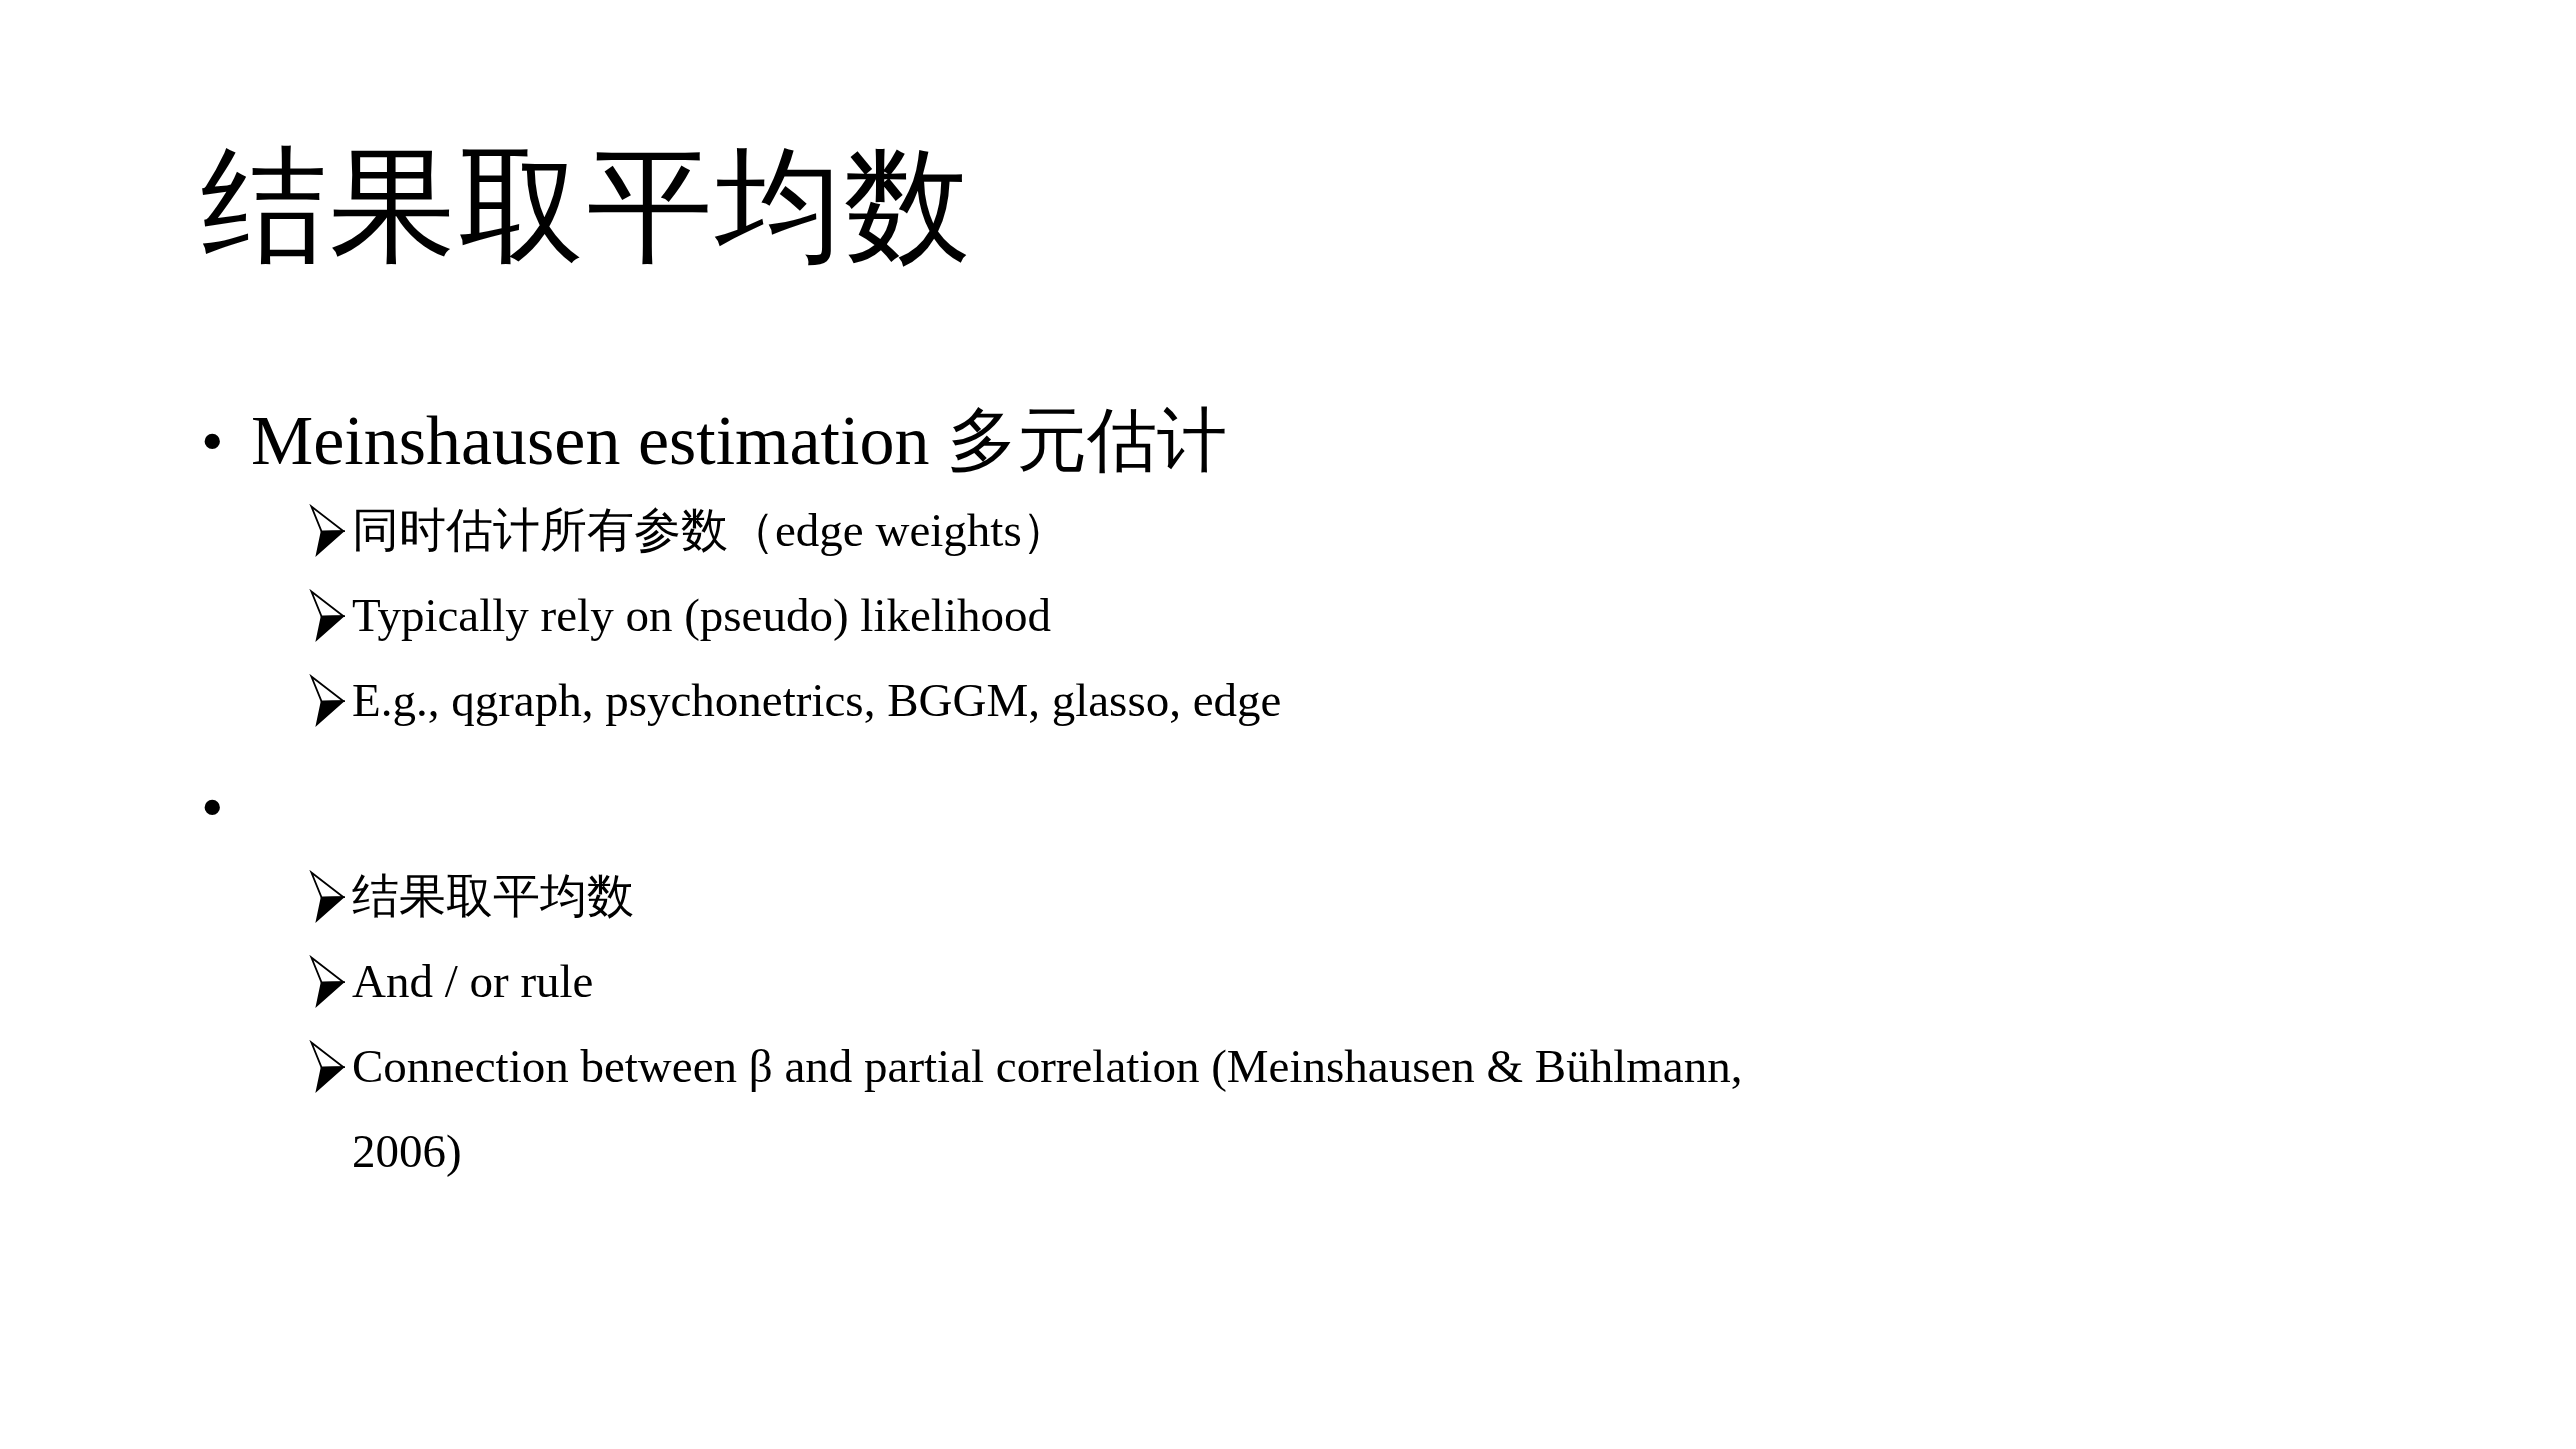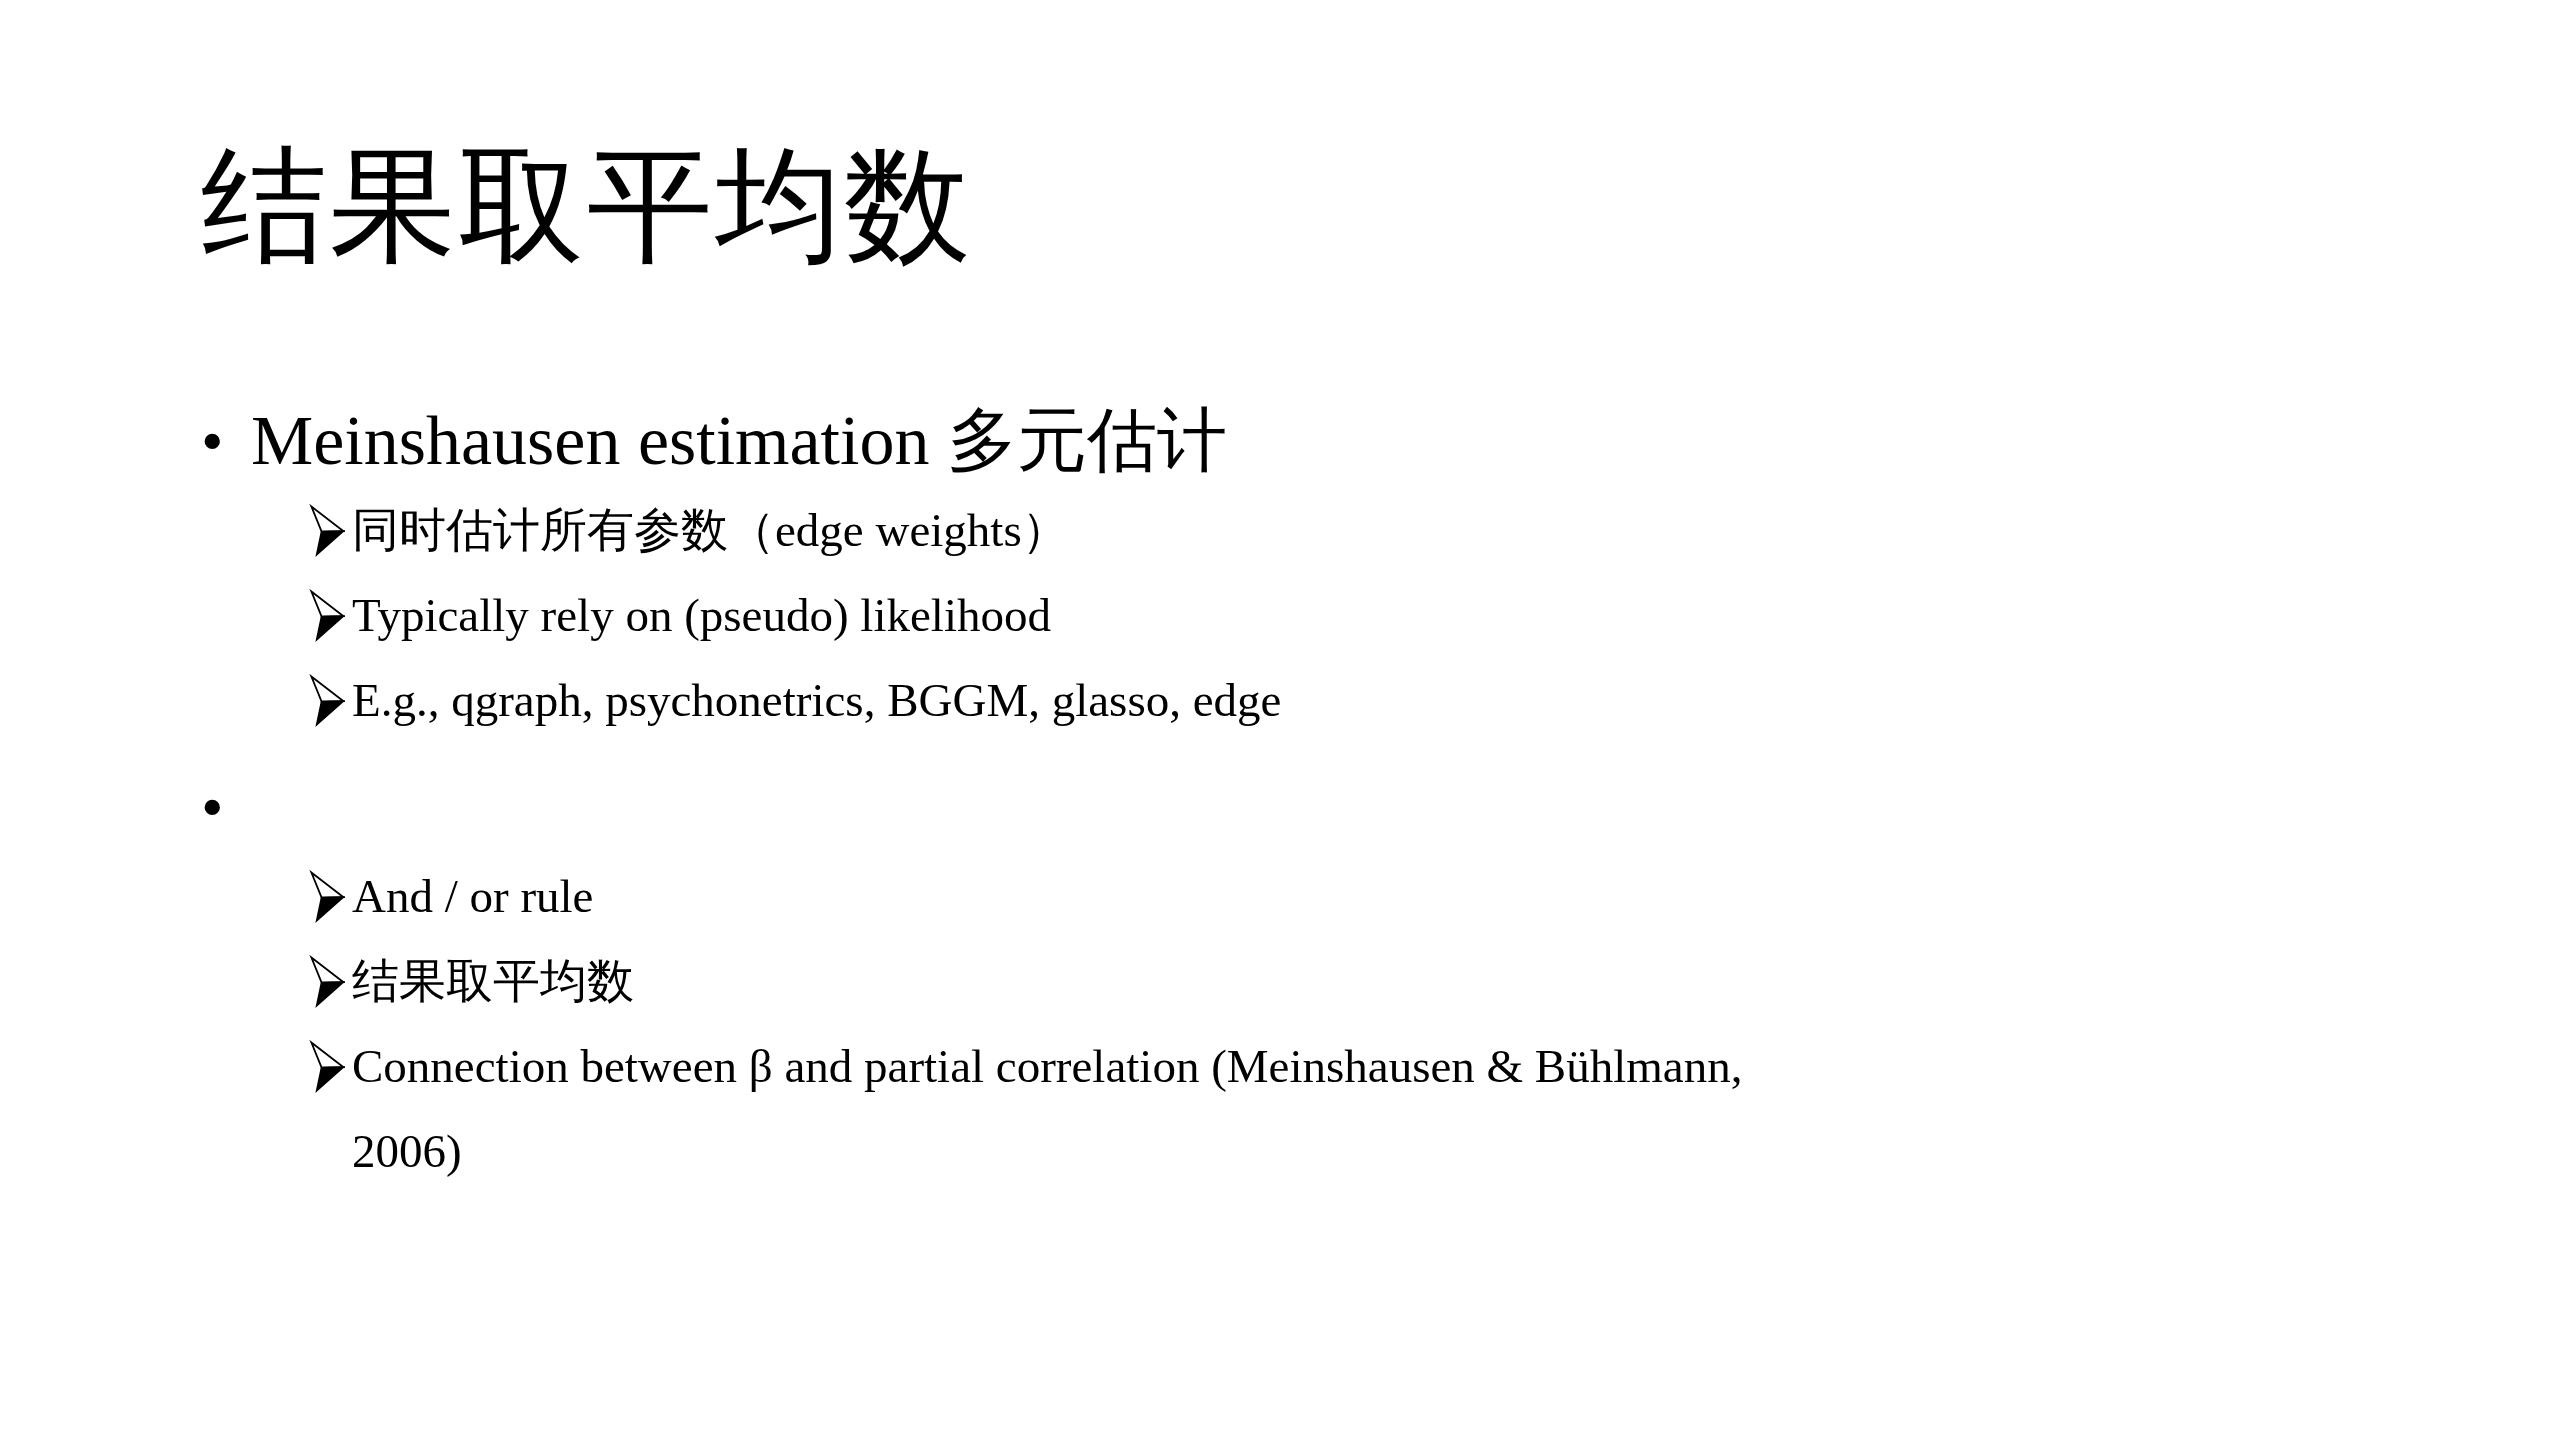--- a/index.html
+++ b/index.html
@@ -115,33 +115,33 @@
 
 
     <div class="l2">
       <span class="b2">
         <svg viewBox="0 0 60 84" aria-hidden="true">
           <path d="M4,2 L57,43 L21,44 Z" fill="#ffffff" stroke="#000000" stroke-width="3" stroke-linejoin="miter"></path>
           <path d="M21,44 L57,43 L13,82 Z" fill="#000000" stroke="#000000" stroke-width="3" stroke-linejoin="miter"></path>
         </svg>
       </span>
       <span class="t2">
-        <span class="line">And / or rule</span>
+        <span class="line">结果取平均数</span>
       </span>
     </div>
 
     <div class="l2">
       <span class="b2">
         <svg viewBox="0 0 60 84" aria-hidden="true">
           <path d="M4,2 L57,43 L21,44 Z" fill="#ffffff" stroke="#000000" stroke-width="3" stroke-linejoin="miter"></path>
           <path d="M21,44 L57,43 L13,82 Z" fill="#000000" stroke="#000000" stroke-width="3" stroke-linejoin="miter"></path>
         </svg>
       </span>
       <span class="t2">
-        <span class="line">结果取平均数</span>
+        <span class="line">And / or rule</span>
       </span>
     </div>
 
     <div class="l2">
       <span class="b2">
         <svg viewBox="0 0 60 84" aria-hidden="true">
           <path d="M4,2 L57,43 L21,44 Z" fill="#ffffff" stroke="#000000" stroke-width="3" stroke-linejoin="miter"></path>
           <path d="M21,44 L57,43 L13,82 Z" fill="#000000" stroke="#000000" stroke-width="3" stroke-linejoin="miter"></path>
         </svg>
       </span>

